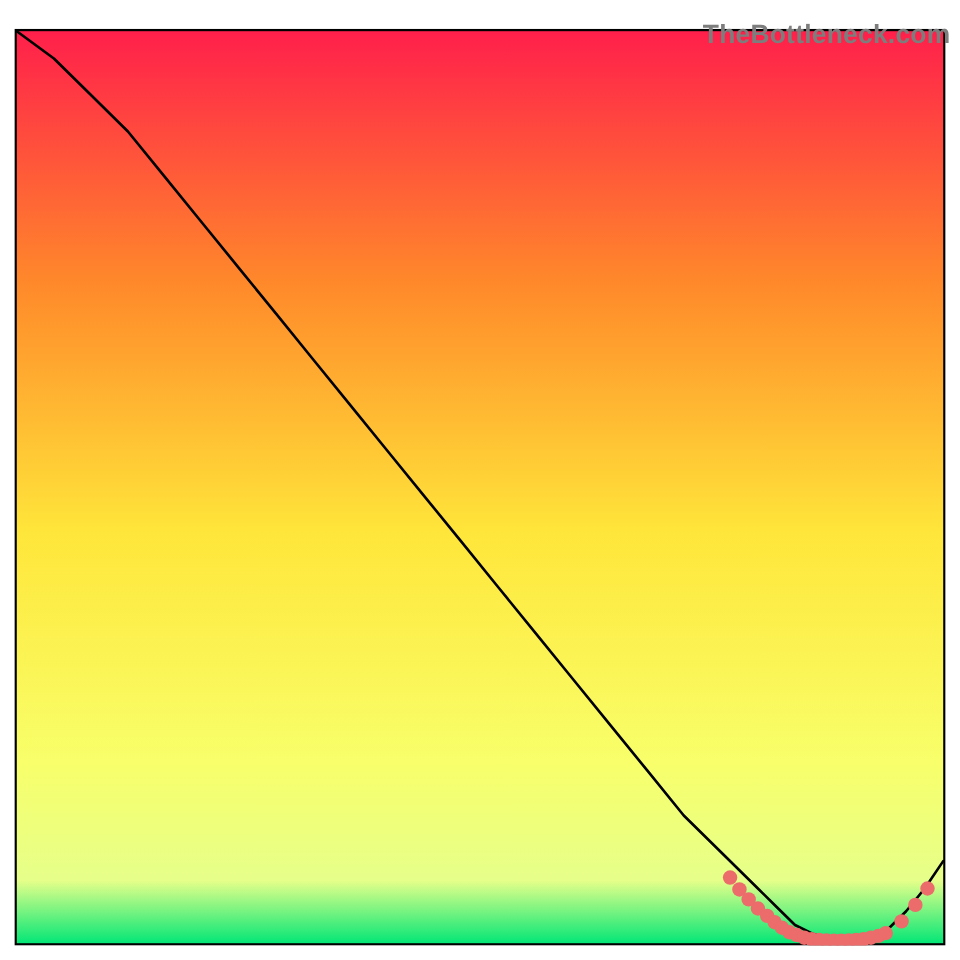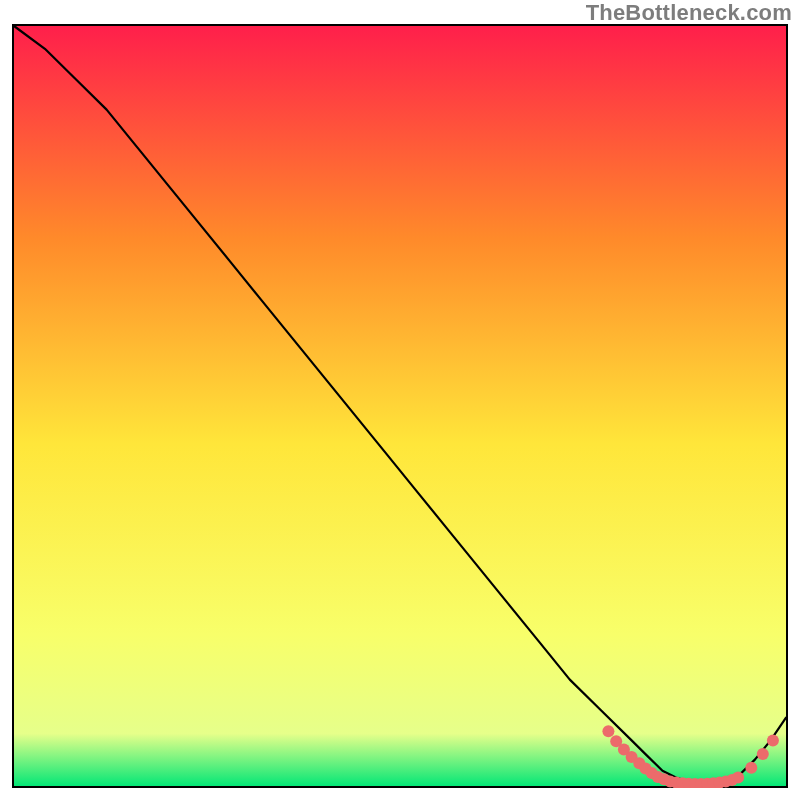--- a/index.html
+++ b/index.html
@@ -11,21 +11,21 @@
     font-family: Arial, Helvetica, sans-serif;
     background: #fff;
   }
   .stage {
     position: relative;
     width: 800px;
     height: 800px;
   }
   .watermark {
     position: absolute;
-    top: 0;
+    top: 16px;
     right: 8px;
     font-size: 22px;
     font-weight: 600;
     color: #7d7d7d;
     letter-spacing: 0.2px;
     z-index: 20;
   }
   .plot {
     position: absolute;
     left: 12px;

